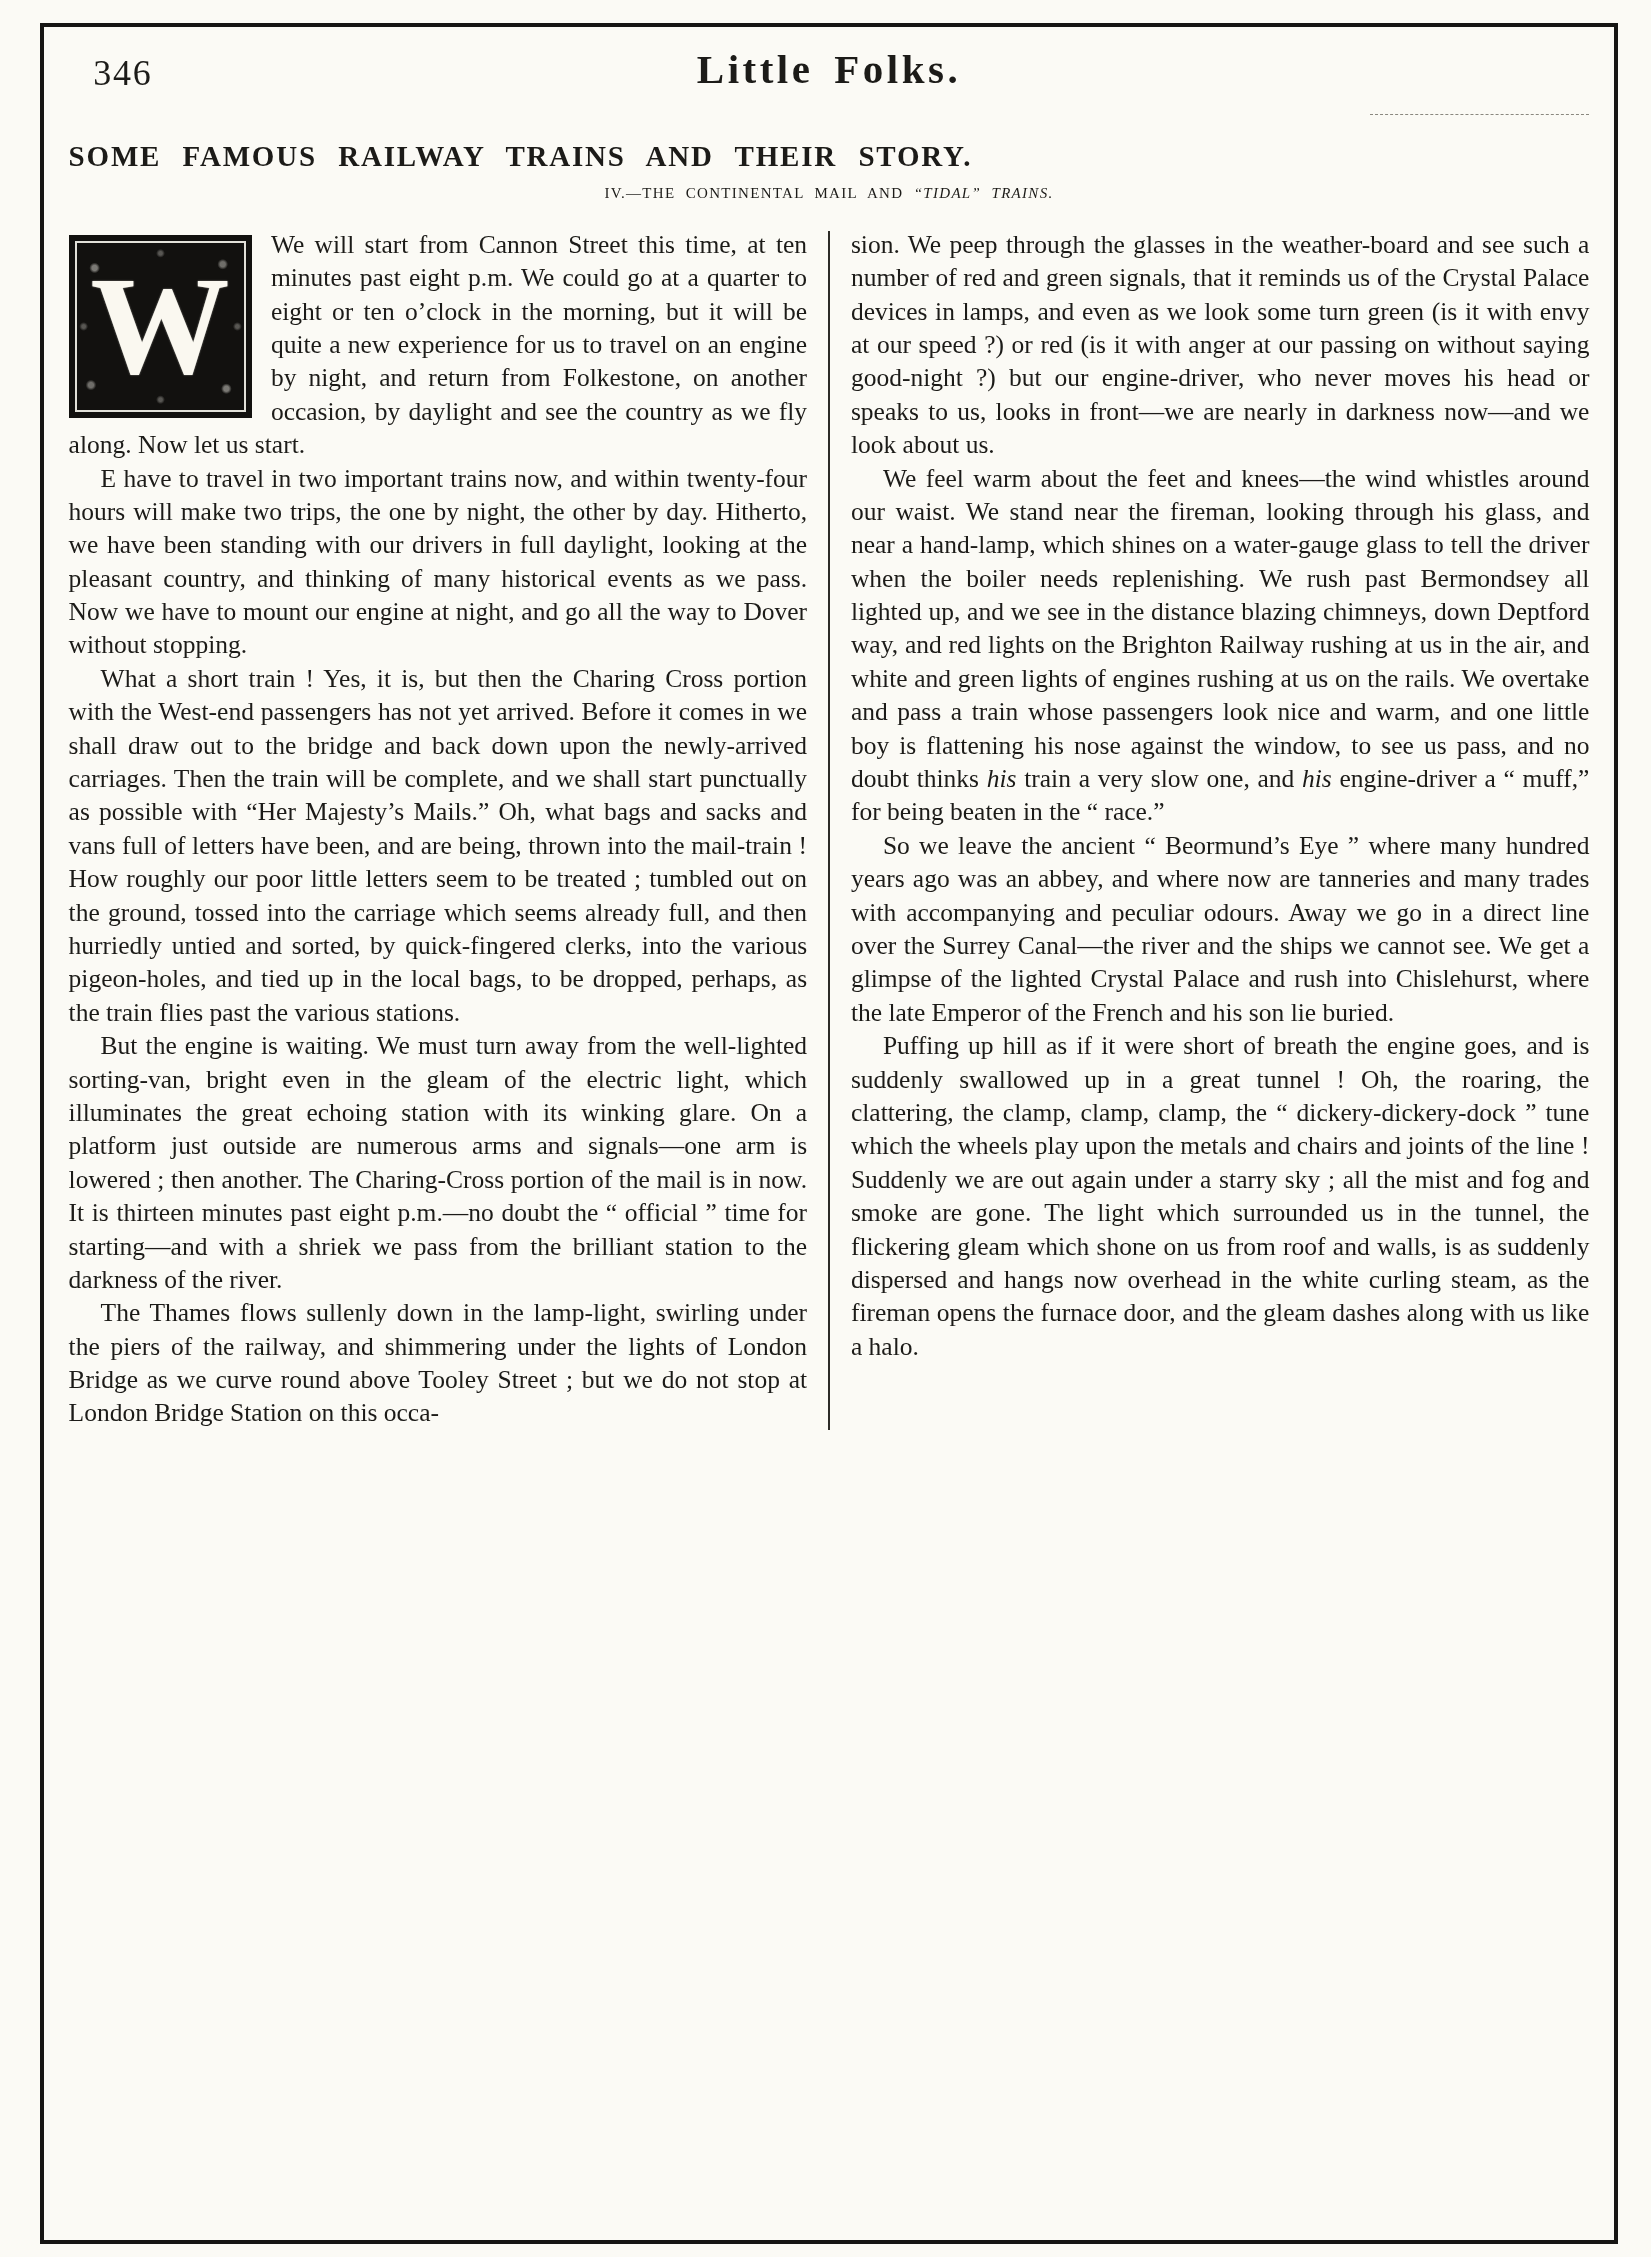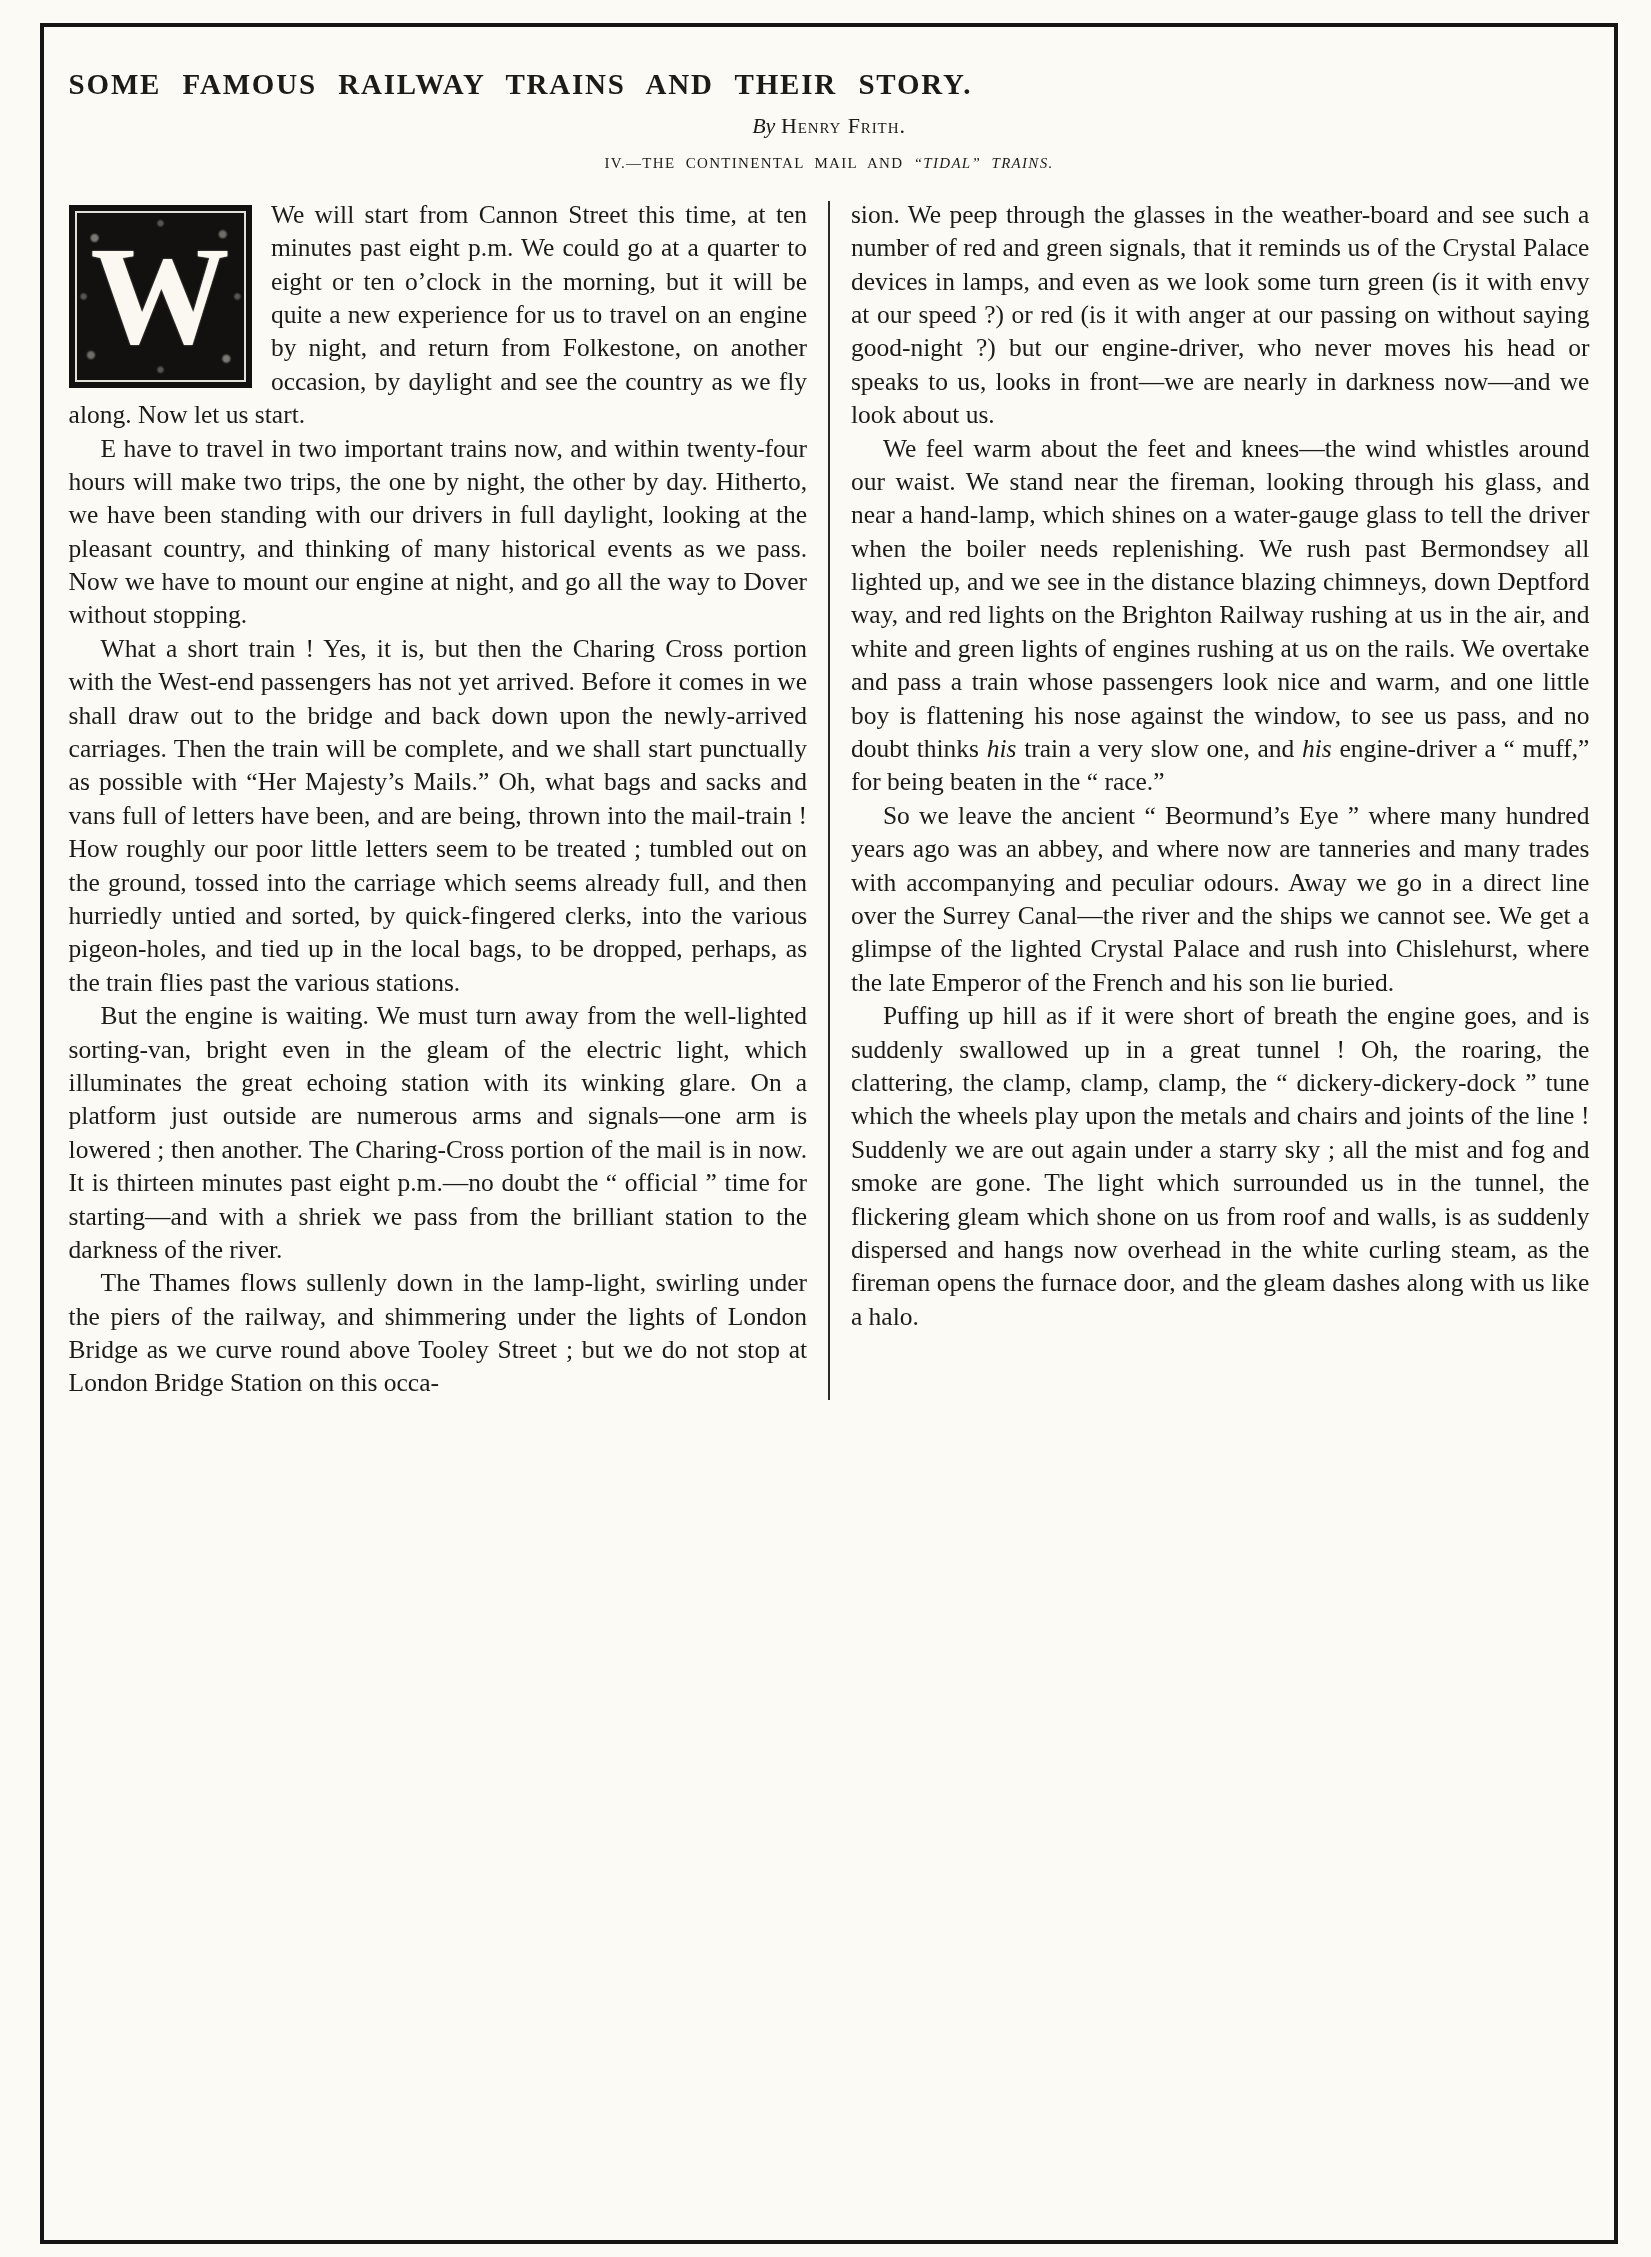--- a/index.html
+++ b/index.html
@@ -135,28 +135,28 @@
     text-shadow: 0 0 1.8px rgba(250,248,240,.6);
     font-family: "Liberation Serif", "DejaVu Serif", serif;
   }
 </style>
 </head>
 <body>
 
 <div class="page">
   <div class="frame">
 
+    <div class="page-header">
+      <span class="page-number">346</span>
+      <div class="masthead">Little Folks.</div>
+      <div class="header-rule"></div>
+    </div>
 
     <h1 class="article-title">SOME FAMOUS RAILWAY TRAINS AND THEIR STORY.</h1>
 
-    <div class="byline">
-      <span class="by">By</span>
-      <span> </span>
-      <span class="author">Henry Frith.</span>
-    </div>
 
     <div class="section-heading">IV.—THE CONTINENTAL MAIL AND <i>“TIDAL” TRAINS.</i></div>
 
     <div class="columns">
 
       <div class="column">
         <div class="drop-cap">
           <span class="drop-cap-letter">W</span>
         </div>
       <p>We will start from Cannon Street this time, at ten minutes past eight p.m. We could go at a quarter to eight or ten o’clock in the morning, but it will be quite a new experience for us to travel on an engine by night, and return from Folkestone, on another occasion, by daylight and see the country as we fly along. Now let us start.</p>

